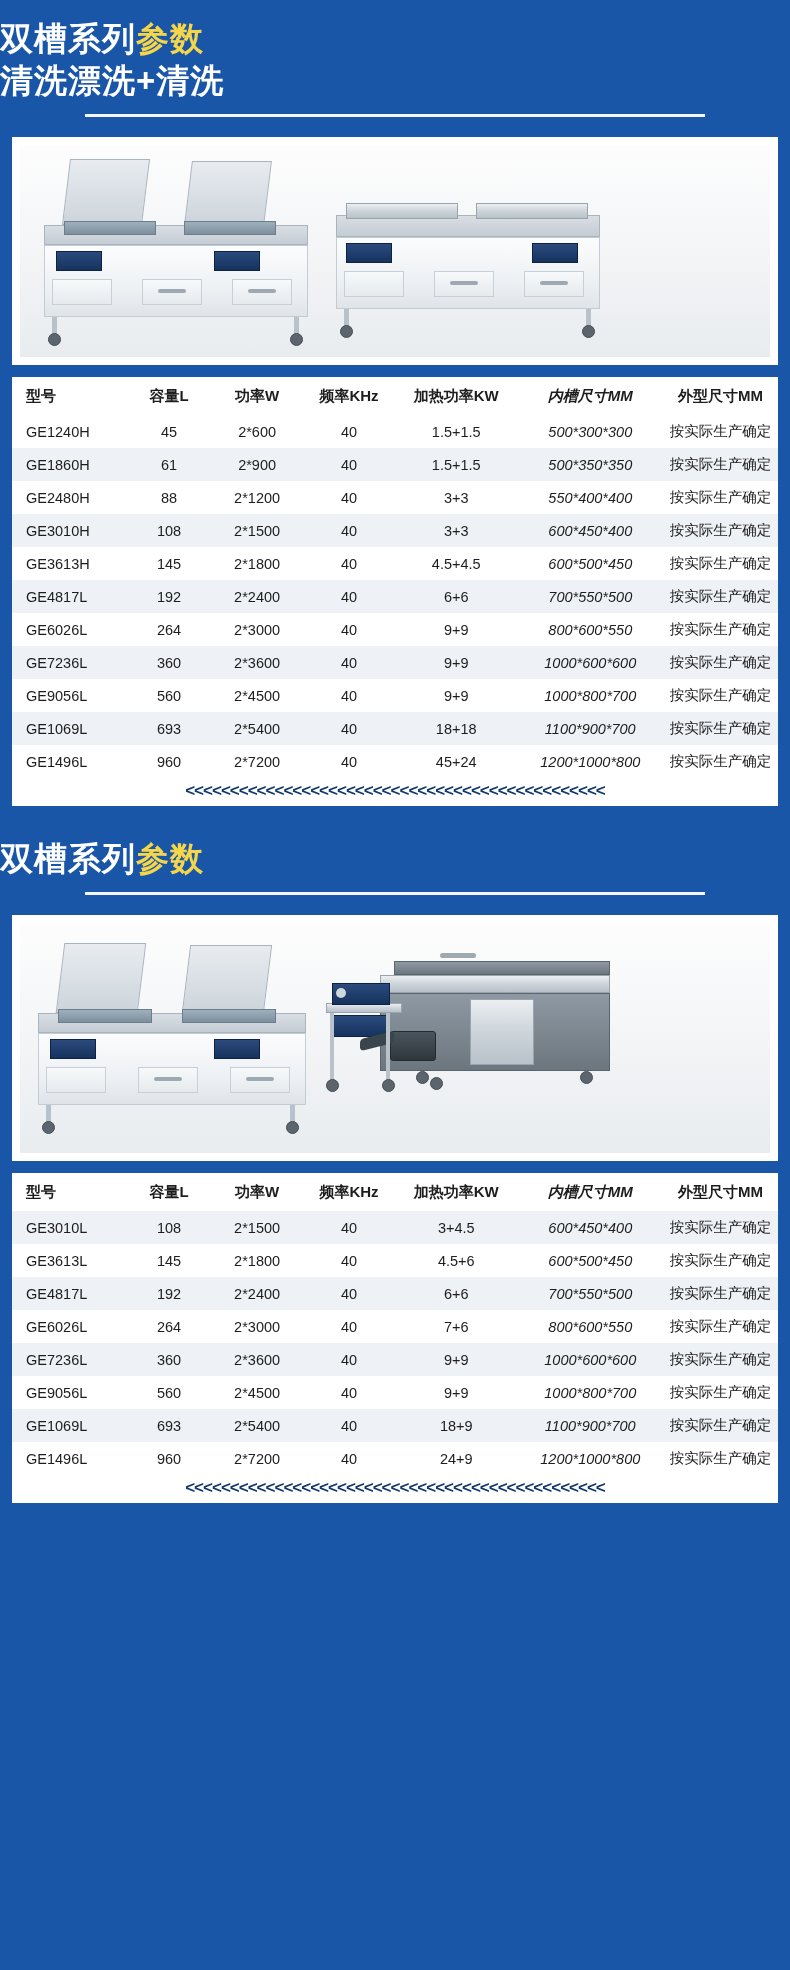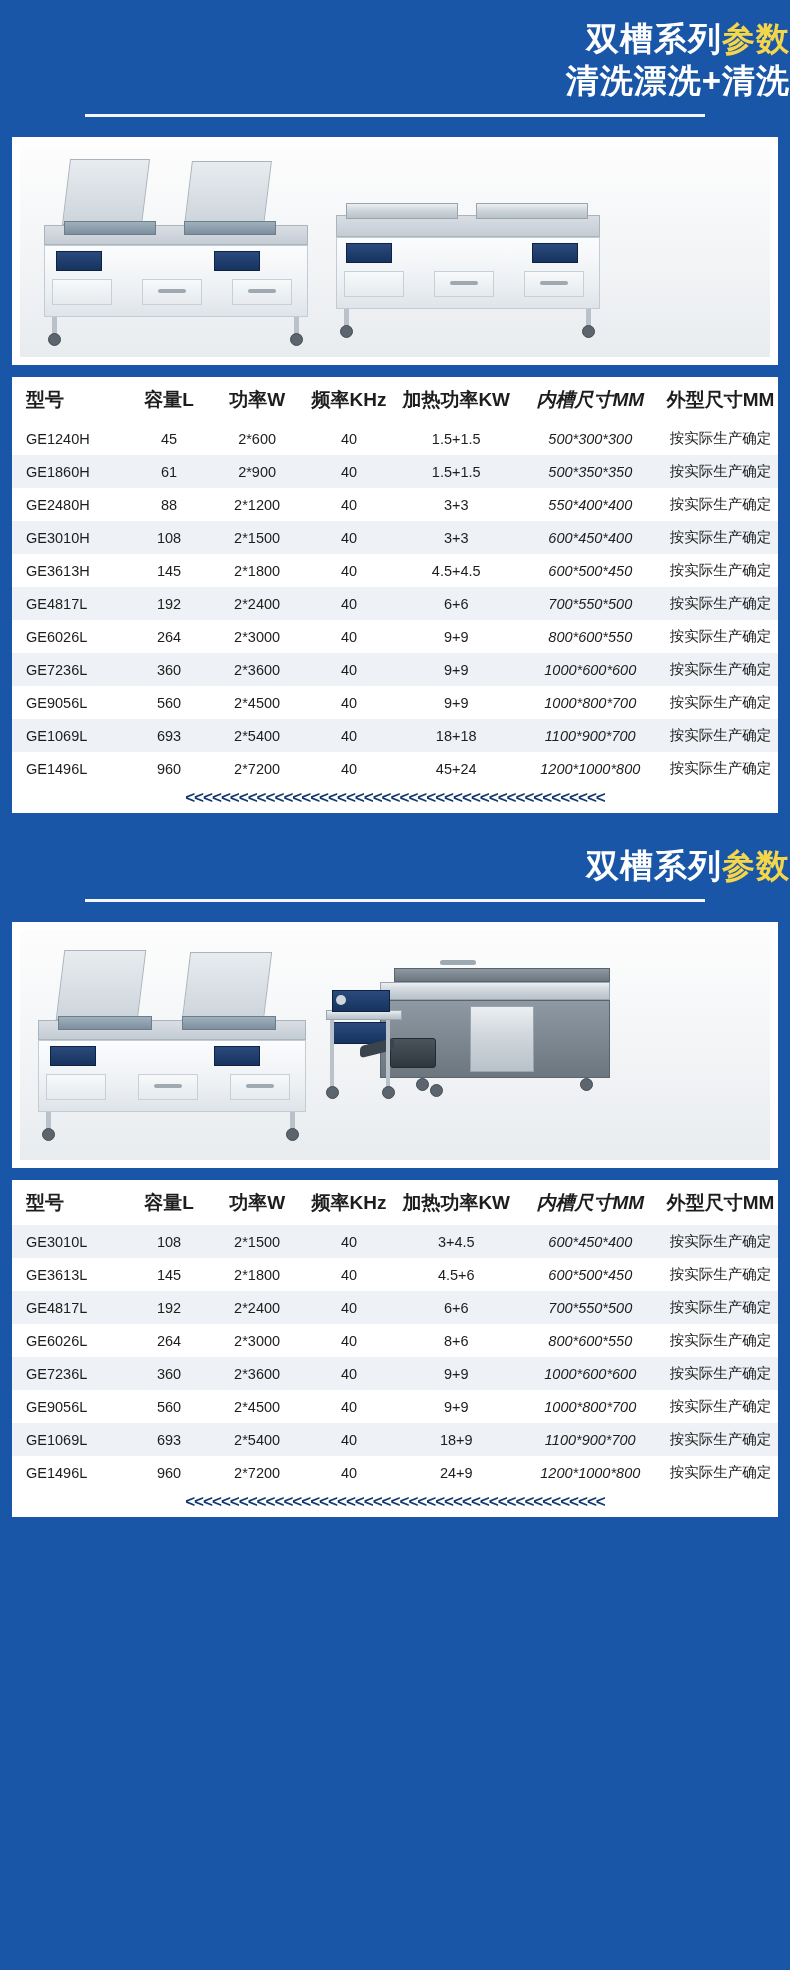--- a/index.html
+++ b/index.html
@@ -7,21 +7,21 @@
     width: 790px;
     background: #1a56a8;
     font-family: "Liberation Sans", "DejaVu Sans", sans-serif;
     color: #222;
   }
   .page { width: 790px; background: #1a56a8; padding: 0 0 2px 0; }
 
   
   .section { width: 790px; background: #1a56a8; padding-bottom: 14px; }
   .sec-title {
-    text-align: right;
+    text-align: left;
     padding: 18px 0 6px 0;
   }
   .sec-title .line1 {
     font-size: 33px;
     font-weight: bold;
     letter-spacing: 1px;
     line-height: 42px;
   }
   .sec-title .line2 {
     font-size: 33px;
@@ -114,21 +114,21 @@
   th, td {
     font-size: 14.5px;
     text-align: center;
     padding: 7px 0;
     color: #1d1d1d;
     white-space: nowrap;
   }
   thead th {
     font-weight: bold;
     background: #ffffff;
-    font-size: 19px;
+    font-size: 15px;
     padding: 10px 0 9px 0;
   }
   tbody tr.odd  td { background: #ffffff; }
   tbody tr.even td { background: #eef1f5; }
   td.model, th.model { text-align: left; padding-left: 14px; }
   .c-model { width: 15%; }
   .c-cap   { width: 11%; }
   .c-pow   { width: 12%; }
   .c-freq  { width: 12%; }
   .c-heat  { width: 16%; }
@@ -435,21 +435,21 @@
               <td class="c-freq">40</td>
               <td class="c-heat">6+6</td>
               <td class="c-inner">700*550*500</td>
               <td class="c-outer">按实际生产确定</td>
             </tr>
             <tr class="odd">
               <td class="c-model model">GE6026L</td>
               <td class="c-cap">264</td>
               <td class="c-pow">2*3000</td>
               <td class="c-freq">40</td>
-              <td class="c-heat">8+6</td>
+              <td class="c-heat">7+6</td>
               <td class="c-inner">800*600*550</td>
               <td class="c-outer">按实际生产确定</td>
             </tr>
             <tr class="even">
               <td class="c-model model">GE7236L</td>
               <td class="c-cap">360</td>
               <td class="c-pow">2*3600</td>
               <td class="c-freq">40</td>
               <td class="c-heat">9+9</td>
               <td class="c-inner">1000*600*600</td>

